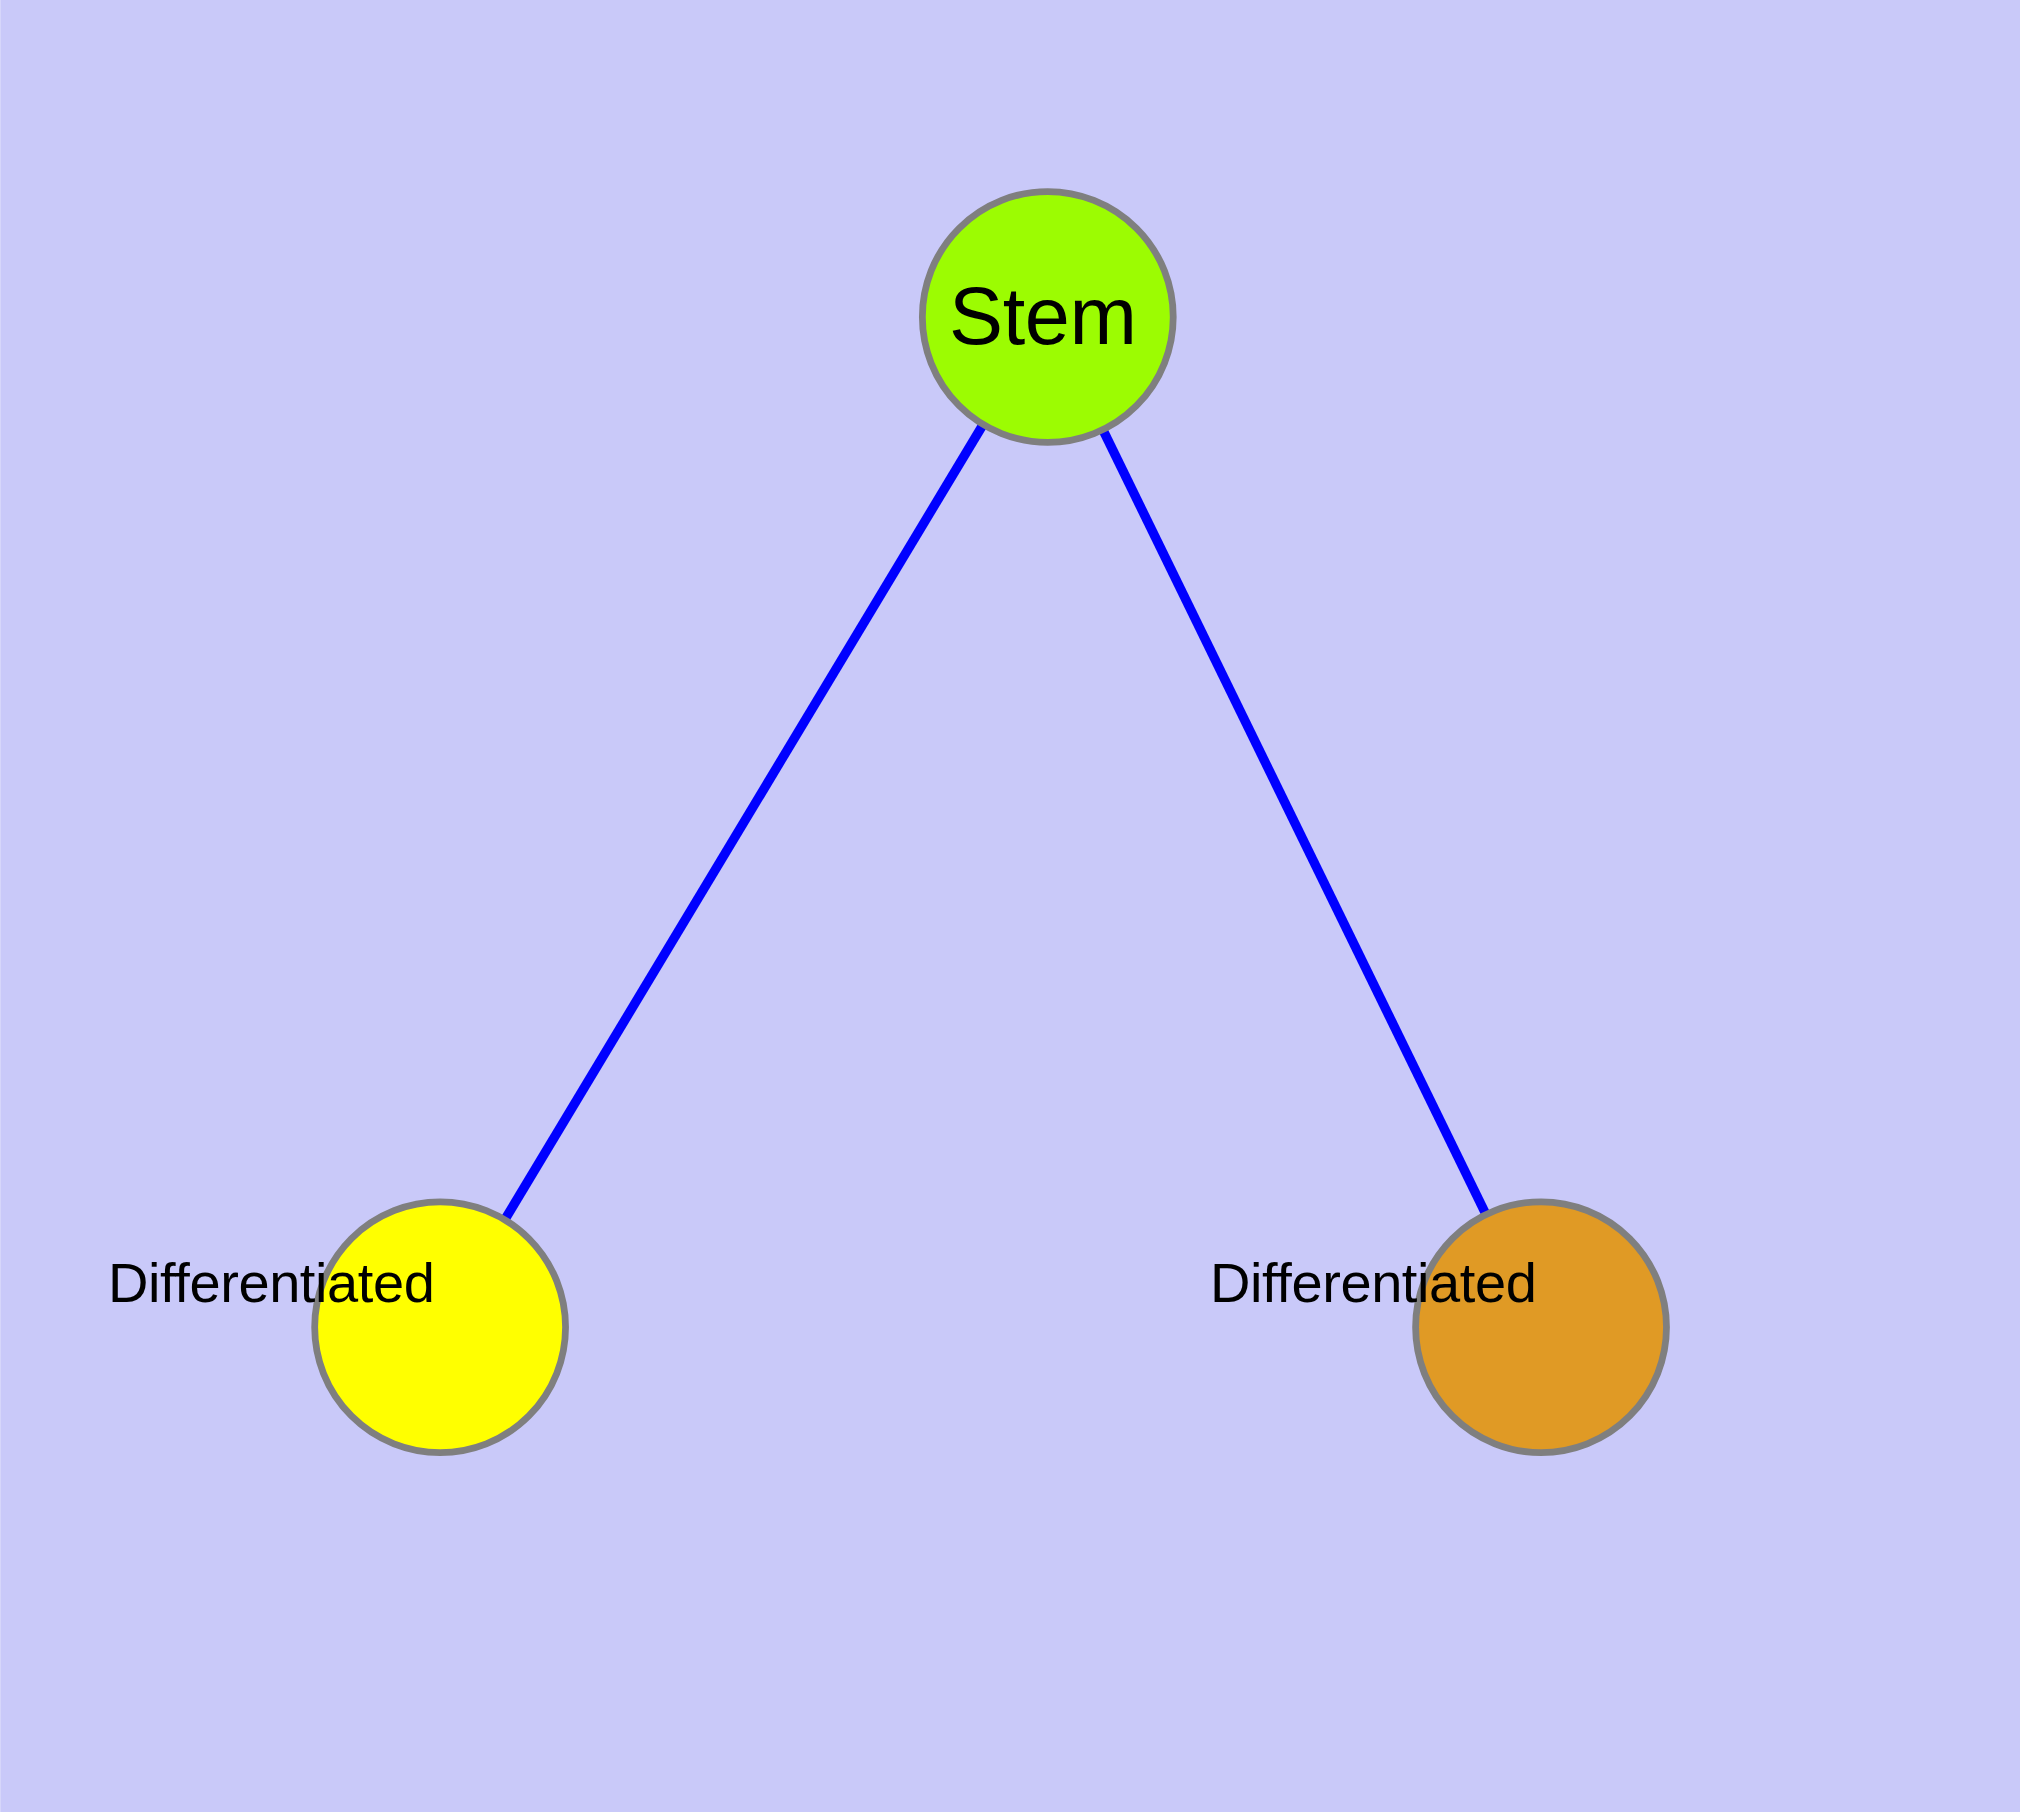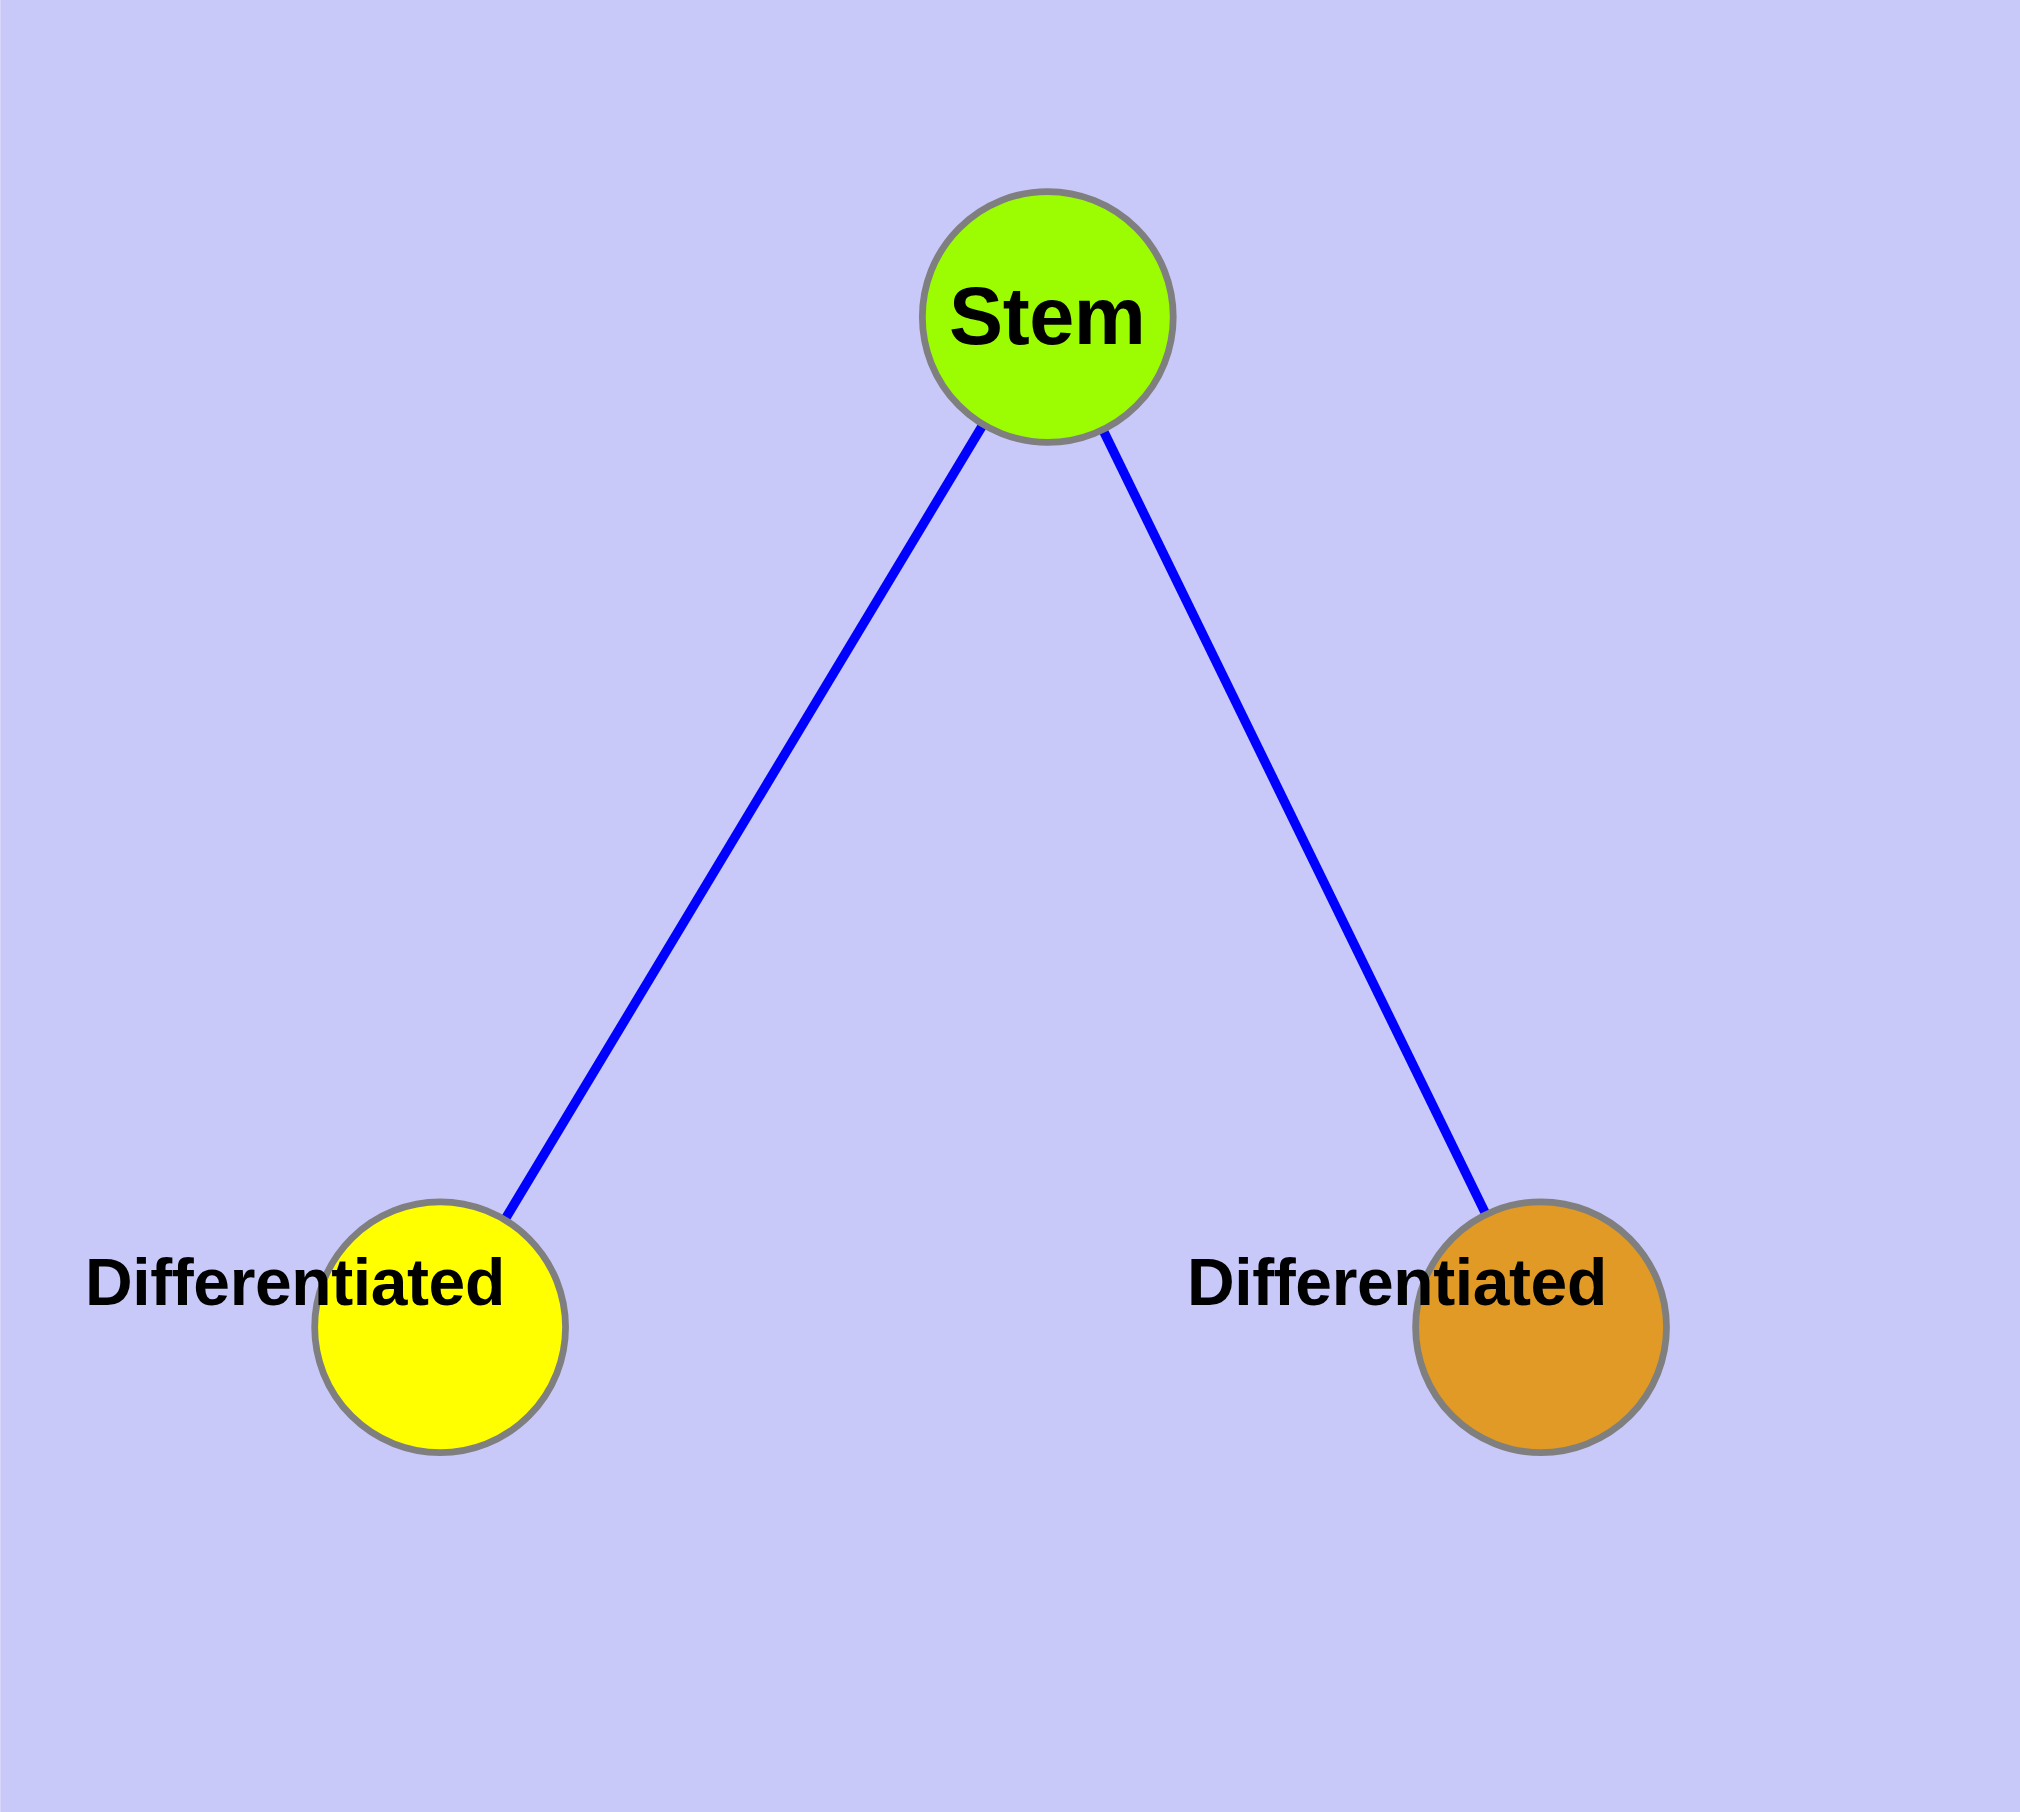--- a/index.html
+++ b/index.html
@@ -27,32 +27,33 @@
     position: absolute;
     left: 0;
     top: 0;
     width: 2021px;
     height: 1812px;
     display: block;
   }
   .node-label {
     position: absolute;
     text-align: right;
-    font-weight: bold;
+    font-weight: normal;
     color: #000000;
     line-height: 89px;
     white-space: nowrap;
     letter-spacing: -0.4px;
     pointer-events: none;
   }
   .label-stem {
     font-size: 81px;
   }
   .label-multi {
-    font-size: 66px;
+    font-size: 56px;
+    margin-left: 23px;
   }
 </style>
 </head>
 <body>
 
 <div id="canvas">
   <div class="graph-bg"></div>
   <svg class="graph-svg" viewBox="0 0 2384 2138" xmlns="http://www.w3.org/2000/svg">
     <rect id="bg-rect" x="0" y="0" width="2384" height="2138" fill="#c9c9f9"></rect>
     <g id="edge-layer">

